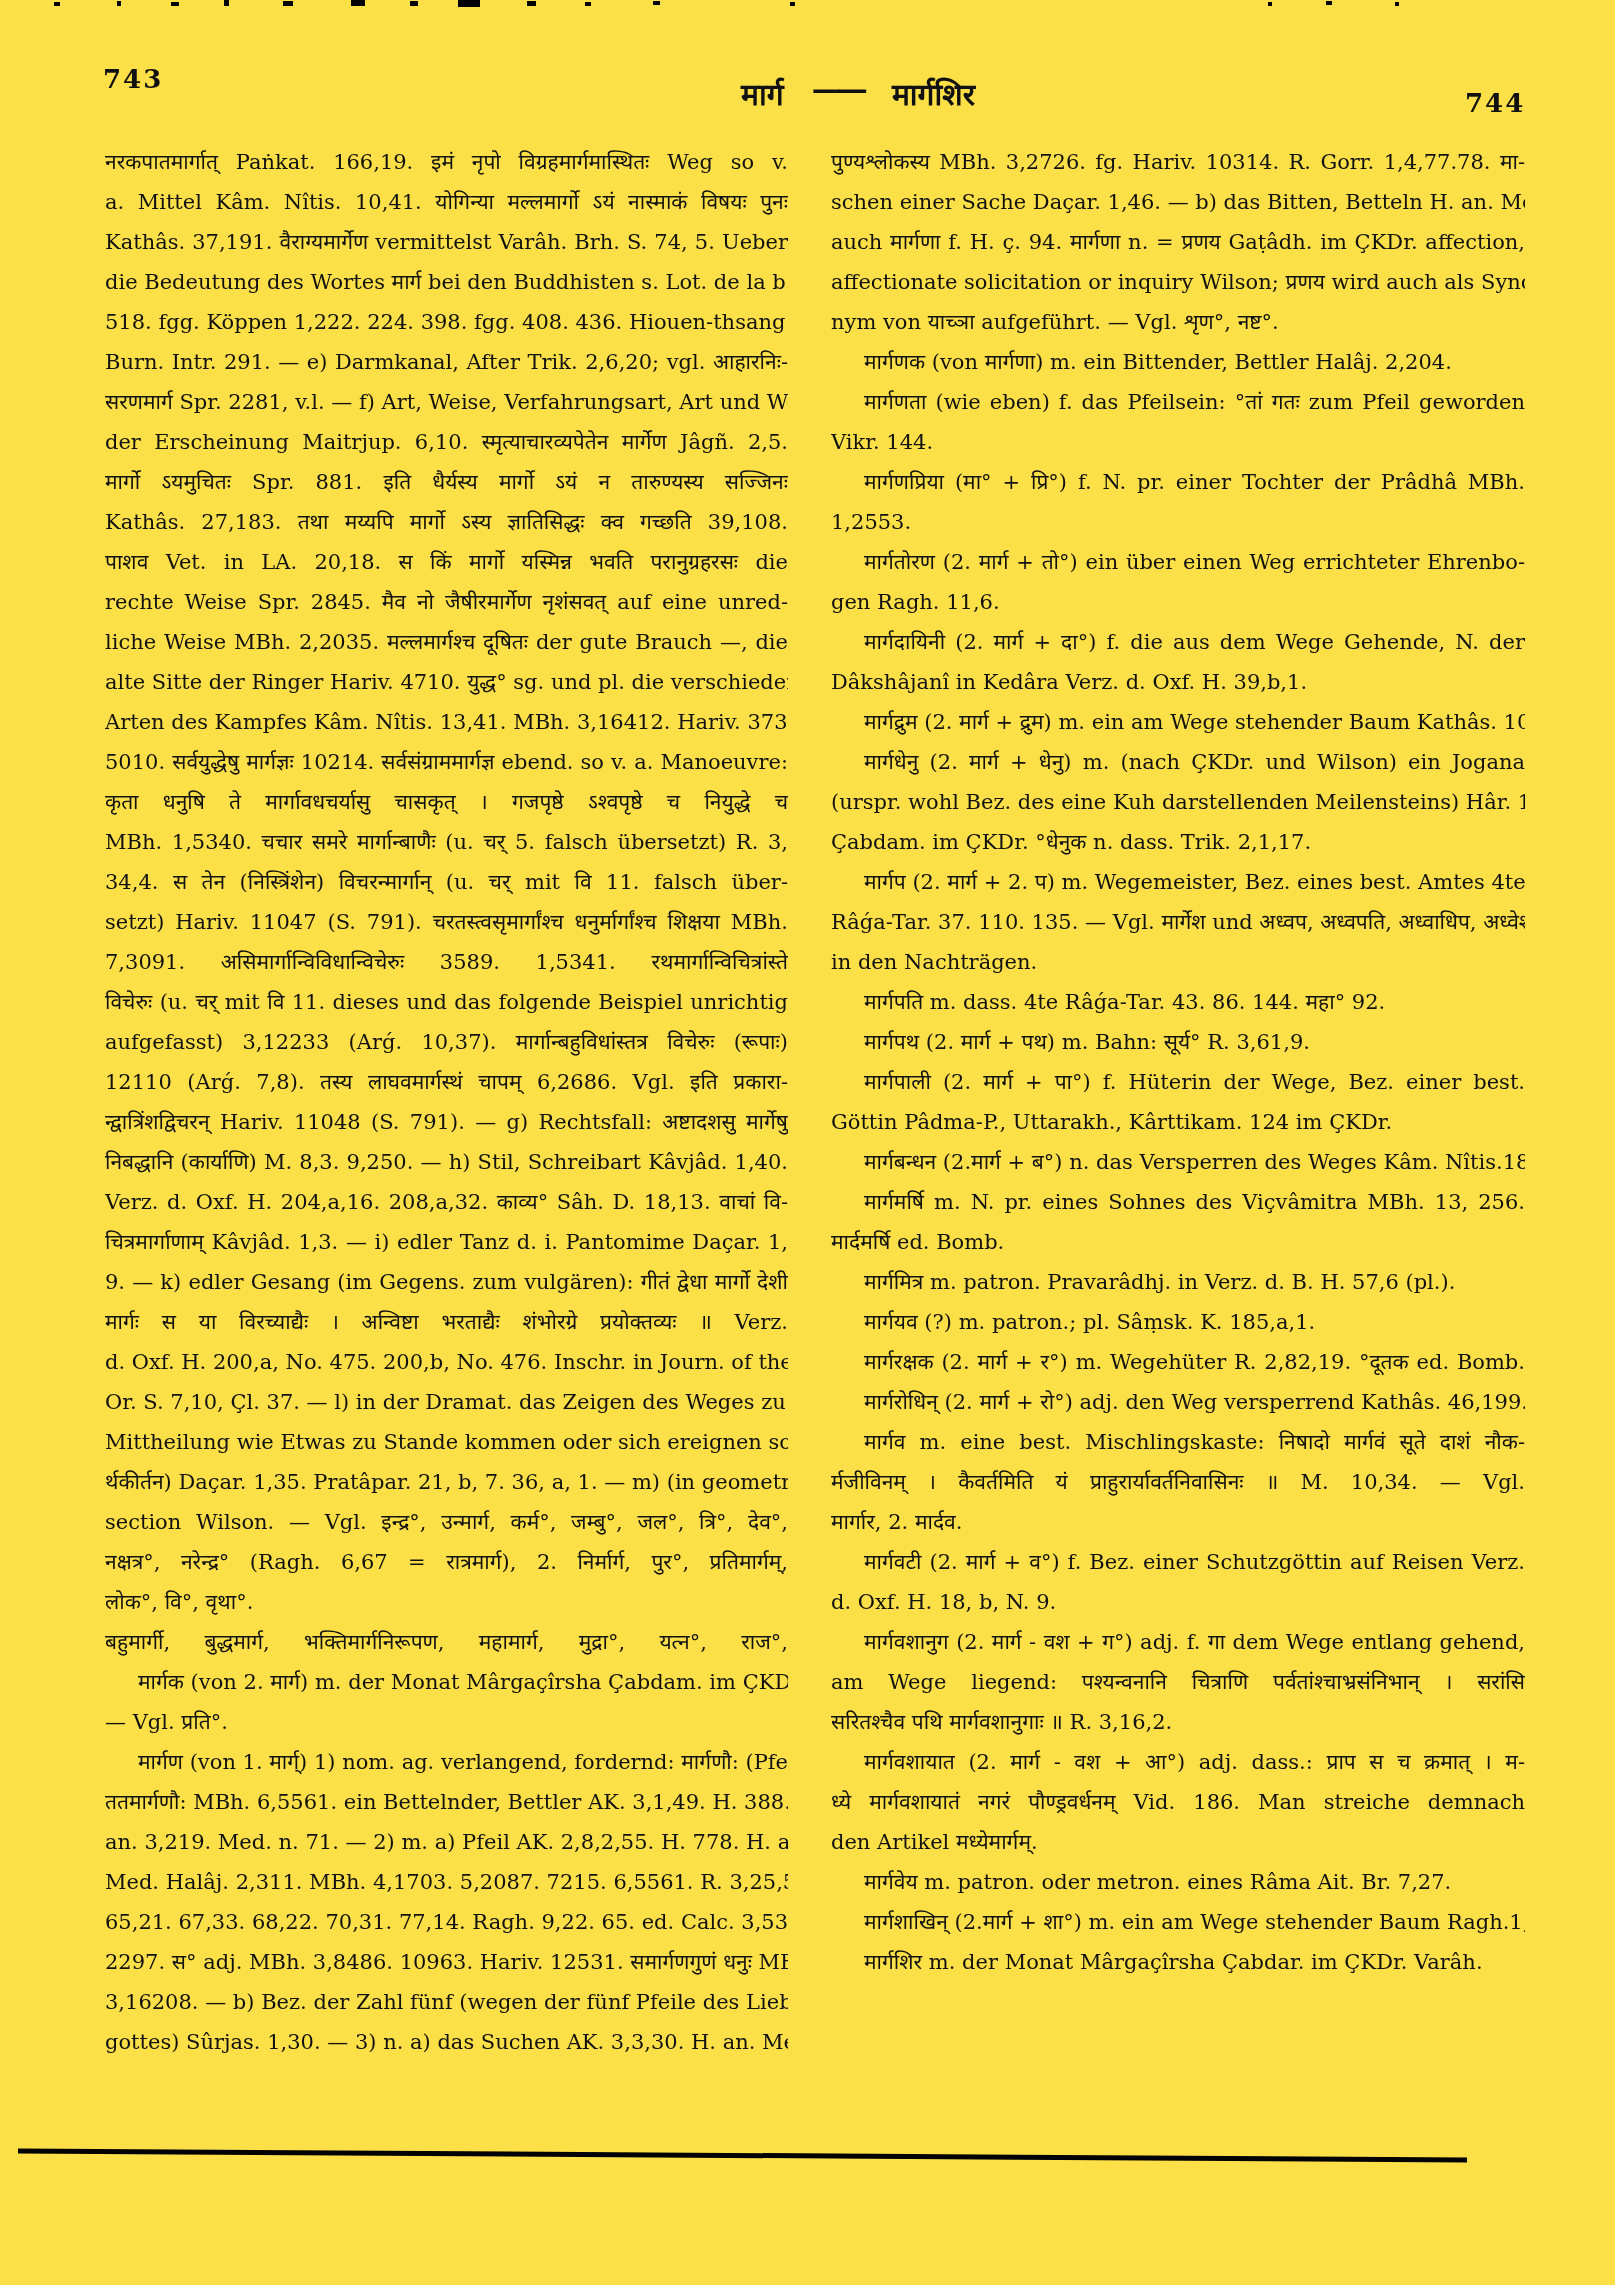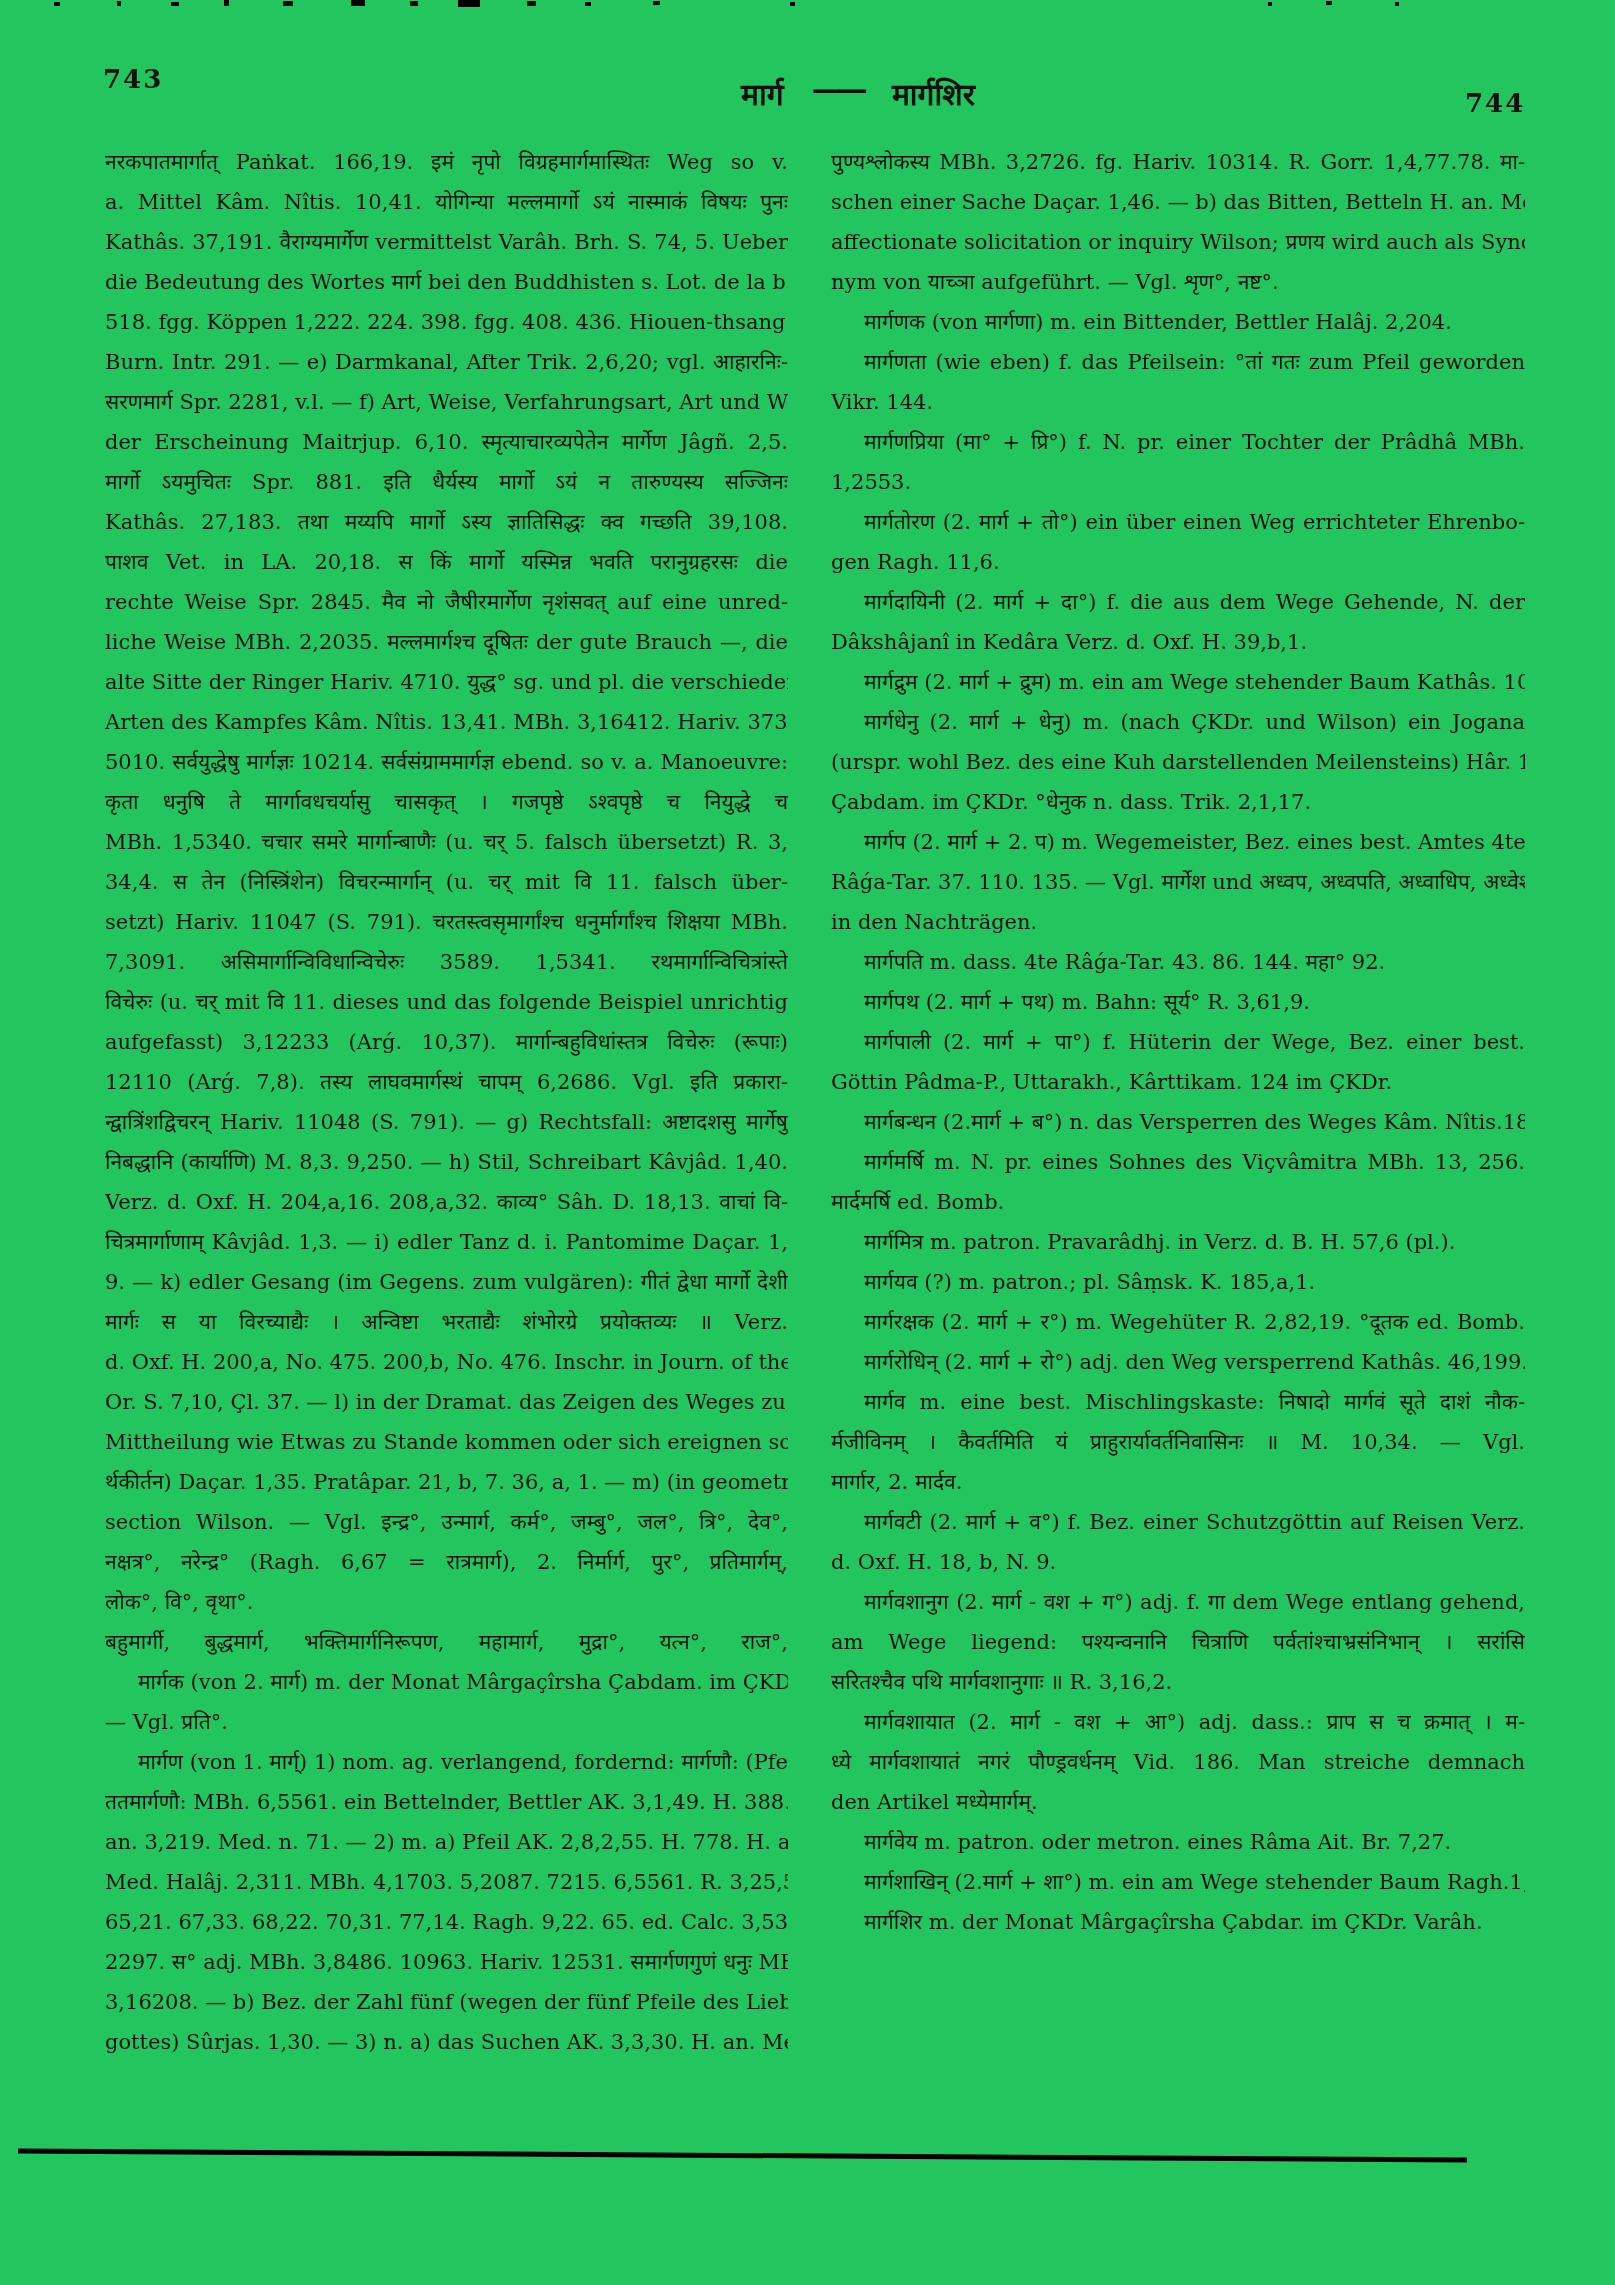--- a/index.html
+++ b/index.html
@@ -1,20 +1,20 @@
 <!DOCTYPE html>
 <html><head>
 <meta charset="utf-8">
 <style>
   html, body { margin: 0; padding: 0; background: #ffffff; }
   .page {
     position: relative;
     width: 1615px;
     height: 2286px;
-    background: #22c55e;
+    background: #fde047;
     color: #111;
     font-family: "DejaVu Serif", "DejaVu Sans", serif;
     overflow: hidden;
   }
   .speck { position: absolute; background: #000; }
   .pagenum { position: absolute; font-size: 26px; font-weight: bold; letter-spacing: 2px; }
   .pagenum-left  { left: 103px; top: 64px; }
   .pagenum-right { left: 1465px; top: 88px; }
   .running-head {
     position: absolute; left: 741px; top: 73px;
@@ -120,20 +120,21 @@
       <div class="line">an. 3,219. Med. n. 71. — 2) m. a) Pfeil AK. 2,8,2,55. H. 778. H. an.</div>
       <div class="line">Med. Halâj. 2,311. MBh. 4,1703. 5,2087. 7215. 6,5561. R. 3,25,5. 6,</div>
       <div class="line">65,21. 67,33. 68,22. 70,31. 77,14. Ragh. 9,22. 65. ed. Calc. 3,53. Spr.</div>
       <div class="line">2297. स° adj. MBh. 3,8486. 10963. Hariv. 12531. समार्गणगुणं धनुः MBh.</div>
       <div class="line">3,16208. — b) Bez. der Zahl fünf (wegen der fünf Pfeile des Liebes-</div>
       <div class="line">gottes) Sûrjas. 1,30. — 3) n. a) das Suchen AK. 3,3,30. H. an. Med.</div>
     </div>
   <div class="col col-right">
       <div class="line">पुण्यश्लोकस्य MBh. 3,2726. fg. Hariv. 10314. R. Gorr. 1,4,77.78. मा-</div>
       <div class="line">schen einer Sache Daçar. 1,46. — b) das Bitten, Betteln H. an. Med.</div>
+      <div class="line">auch मार्गणा f. H. ç. 94. मार्गणा n. = प्रणय Gaṭâdh. im ÇKDr. affection,</div>
       <div class="line">affectionate solicitation or inquiry Wilson; प्रणय wird auch als Syno-</div>
       <div class="line end">nym von याच्ञा aufgeführt. — Vgl. शृण°, नष्ट°.</div>
       <div class="line indent end">मार्गणक (von मार्गणा) m. ein Bittender, Bettler Halâj. 2,204.</div>
       <div class="line indent">मार्गणता (wie eben) f. das Pfeilsein: °तां गतः zum Pfeil geworden</div>
       <div class="line end">Vikr. 144.</div>
       <div class="line indent">मार्गणप्रिया (मा° + प्रि°) f. N. pr. einer Tochter der Prâdhâ MBh.</div>
       <div class="line end">1,2553.</div>
       <div class="line indent">मार्गतोरण (2. मार्ग + तो°) ein über einen Weg errichteter Ehrenbo-</div>
       <div class="line end">gen Ragh. 11,6.</div>
       <div class="line indent">मार्गदायिनी (2. मार्ग + दा°) f. die aus dem Wege Gehende, N. der</div>

